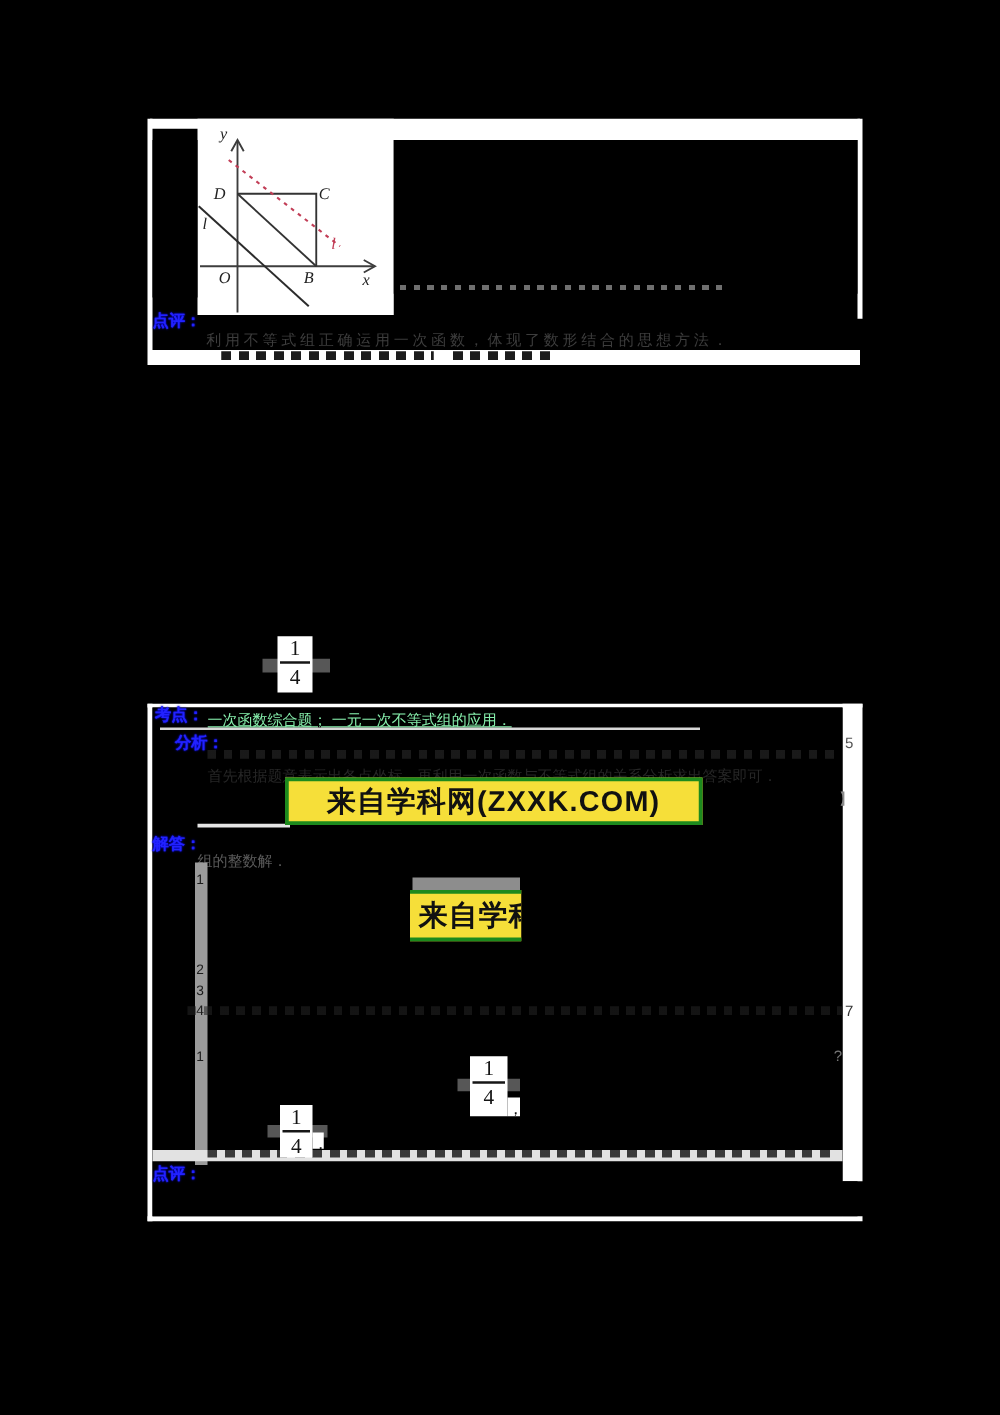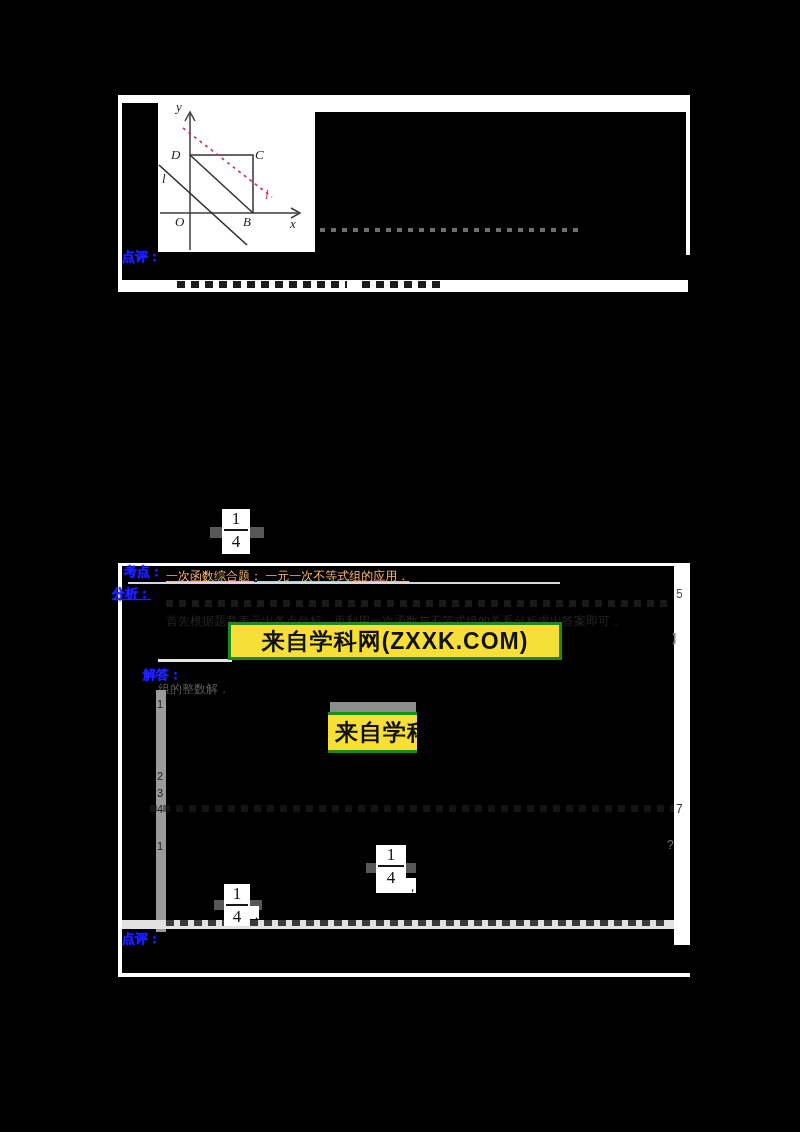--- a/index.html
+++ b/index.html
@@ -3,21 +3,21 @@
 <meta charset="utf-8">
 <style>
   html,body{margin:0;padding:0;background:#000;}
   .page{position:relative;width:800px;height:1132px;background:#000;overflow:hidden;
         font-family:"Liberation Sans",sans-serif;}
   .abs{position:absolute;}
   .white{background:#ffffff;}
   .black{background:#000000;}
   .blabel{font-weight:bold;font-size:13px;color:#2222ff;white-space:nowrap;
           text-shadow:0 0 2px #0000dd,0 0 1px #3333ff;line-height:15px;}
-  .graytext{font-size:12px;color:#fdba74;white-space:nowrap;overflow:hidden;line-height:14px;}
+  .graytext{font-size:12px;color:#86efac;white-space:nowrap;overflow:hidden;line-height:14px;}
   .darktext{font-size:12px;color:#262626;white-space:nowrap;overflow:hidden;line-height:14px;}
   .underlined{text-decoration:underline;}
   .frac{background:#fff;text-align:center;color:#141414;
         font-family:"Liberation Serif",serif;z-index:5;}
   .frac .num,.frac .den{font-size:17px;line-height:19px;}
   .frac .fbar{height:2px;background:#161616;margin:1px 2px;}
   .fband{background:#5e5e5e;opacity:0.92;z-index:4;}
   .wm{background:#f6df39;border:3px solid #1d8a1d;color:#111;font-weight:bold;
       font-size:23px;display:flex;align-items:center;justify-content:center;
       white-space:nowrap;letter-spacing:1px;z-index:6;}
@@ -63,20 +63,21 @@
       <text x="4" y="88" font-size="13" font-style="italic" fill="#222">l</text>
       <text x="107" y="104" font-size="13" font-style="italic" fill="#c23e57">l</text>
     </svg>
   </div>
 
   <div class="abs black" style="left:122px;top:103px;width:36px;height:135px;"></div>
   <div class="abs black" style="left:315px;top:112px;width:371px;height:123px;"></div>
   <div class="abs dotstrip" style="left:320px;top:228px;width:262px;height:4px;opacity:.8;"></div>
 
   <span class="abs blabel" style="left:122px;top:249px;">点评：</span>
+  <div class="abs graytext" style="left:165px;top:265px;width:445px;height:15px;color:#3d3d3d;letter-spacing:3px;">利用不等式组正确运用一次函数，体现了数形结合的思想方法．</div>
 
   <div class="abs white" style="left:120px;top:280px;width:568px;height:12px;">
     <div class="abs fragrow" style="left:57px;top:1px;width:170px;height:7px;"></div>
     <div class="abs fragrow" style="left:242px;top:1px;width:82px;height:7px;"></div>
   </div>
 
   <div class="abs fband" style="left:210px;top:527px;width:54px;height:11px;"></div>
   <div class="abs frac" style="left:222px;top:509px;width:28px;height:45px;">
     <div class="num">1</div>
     <div class="fbar"></div>
@@ -87,34 +88,34 @@
   <div class="abs white" style="left:118px;top:563px;width:4px;height:414px;"></div>
   <div class="abs white" style="left:674px;top:563px;width:16px;height:382px;"></div>
   <div class="abs white" style="left:118px;top:973px;width:572px;height:4px;"></div>
   <div class="abs black" style="left:122px;top:566px;width:552px;height:407px;"></div>
   <div class="abs black" style="left:674px;top:945px;width:12px;height:28px;"></div>
 
   <span class="abs blabel" style="left:124px;top:564px;z-index:3;font-family:Liberation Serif, serif;">考点：</span>
   <div class="abs graytext underlined" style="left:166px;top:569px;width:400px;z-index:3;">一次函数综合题；  一元一次不等式组的应用．</div>
   <div class="abs" style="left:128px;top:582px;width:432px;height:2px;background:#d8d8d8;z-index:3;"></div>
 
-  <span class="abs blabel" style="left:112px;top:586px;z-index:3;text-decoration:underline;">分析：</span>
+  <span class="abs blabel" style="left:140px;top:586px;z-index:3;">分析：</span>
   <div class="abs darktext" style="left:166px;top:614px;width:505px;z-index:3;">首先根据题意表示出各点坐标，再利用一次函数与不等式组的关系分析求出答案即可．</div>
   <span class="abs marginglyph" style="left:676px;top:588px;color:#555;z-index:4;">5</span>
 
   <div class="abs lightfrag" style="left:166px;top:600px;width:505px;height:7px;opacity:.7;z-index:3;"></div>
 
   <div class="abs wm" style="left:186px;top:622px;width:328px;height:32px;margin-left:42px;">
     <span>来自学科网(ZXXK.COM)</span>
   </div>
 
   <div class="abs graytext" style="left:158px;top:647px;width:110px;color:#5a5a5a;z-index:3;margin-top:35px;">组的整数解．</div>
   <div class="abs" style="left:158px;top:659px;width:74px;height:3px;background:#e5e5e5;z-index:3;"></div>
 
-  <span class="abs blabel" style="left:122px;top:667px;z-index:3;padding-left:21px;">解答：</span>
+  <span class="abs blabel" style="left:122px;top:667px;z-index:3;">解答：</span>
 
   <div class="abs" style="left:156px;top:690px;width:10px;height:242px;background:#9b9b9b;z-index:3;">
     <span class="abs" style="left:1px;top:8px;font-size:11px;color:#1c1c1c;">1</span>
     <span class="abs" style="left:1px;top:80px;font-size:11px;color:#1c1c1c;">2</span>
     <span class="abs" style="left:1px;top:97px;font-size:11px;color:#1c1c1c;">3</span>
     <span class="abs" style="left:1px;top:113px;font-size:11px;color:#1c1c1c;">4</span>
     <span class="abs" style="left:1px;top:150px;font-size:11px;color:#1c1c1c;">1</span>
   </div>
 
   <div class="abs" style="left:330px;top:702px;width:86px;height:10px;background:#8d8d8d;z-index:4;"></div>

